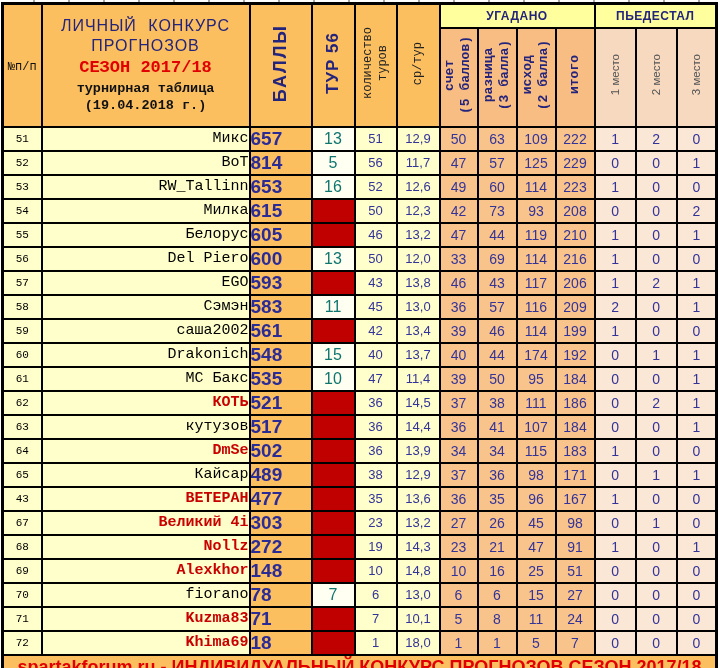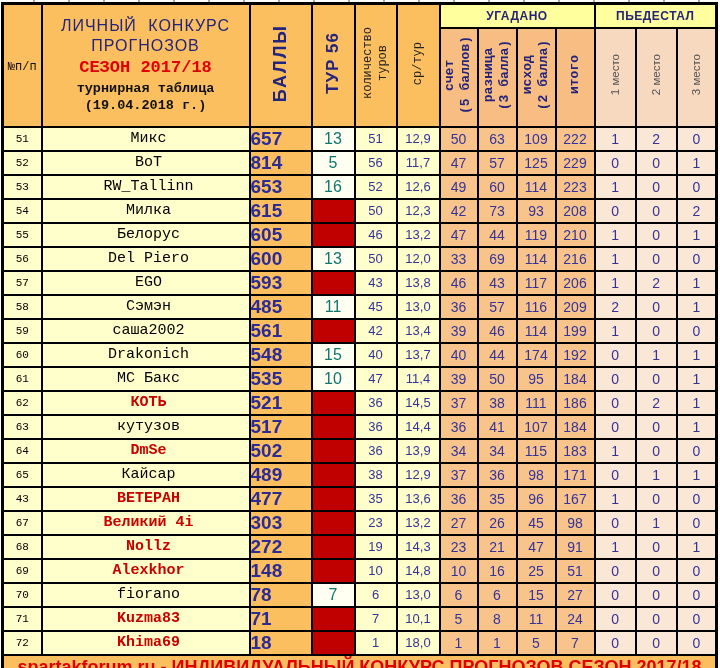--- a/index.html
+++ b/index.html
@@ -37,21 +37,21 @@
   .v-tour{font-size:17px;font-weight:bold;color:var(--head-navy);letter-spacing:1px;}
   .v-small{font-size:12px;color:#222;font-family:"Liberation Mono",monospace;font-weight:normal;}
   .v-guess{font-size:13px;font-weight:bold;color:var(--head-navy);font-family:"Liberation Mono",monospace;}
   .v-ped{font-size:11.5px;color:#555;font-weight:normal;}
 
   
   tbody tr{height:23.2px;padding-left:41px;}
   td.c-num{background:var(--light-yellow);font-family:"Liberation Mono",monospace;
     font-size:11px;color:#000;}
   td.c-name{background:var(--light-yellow);font-family:"Liberation Mono",monospace;
-    font-size:15px;color:#000;text-align:center;padding-left:6px;}
+    font-size:15px;color:#000;text-align:right;padding-left:6px;}
   td.c-name.name-red{color:var(--name-red);font-weight:bold;}
   td.c-pts{background:var(--orange);color:#2b2b96;font-weight:bold;font-size:19px;
     text-align:left;padding-right:12px;}
   td.c-tour{background:var(--near-white);color:#0f766e;font-weight:normal;font-size:16px;}
   td.c-tour.cell-red{background:var(--red-cell);}
   td.c-light{background:var(--light-yellow);color:var(--navy);font-size:13px;}
   td.c-peach{background:var(--peach-data);color:var(--navy);font-size:14px;}
   td.c-ped{background:var(--ped-data);color:var(--navy);font-size:14px;}
 
   
@@ -239,21 +239,21 @@
     <td class="c-peach">43</td>
     <td class="c-peach">117</td>
     <td class="c-peach">206</td>
     <td class="c-ped">1</td>
     <td class="c-ped">2</td>
     <td class="c-ped">1</td>
   </tr>
         <tr>
     <td class="c-num">58</td>
     <td class="c-name">Сэмэн</td>
-    <td class="c-pts">485</td>
+    <td class="c-pts">583</td>
     <td class="c-tour">11</td>
     <td class="c-light">45</td>
     <td class="c-light">13,0</td>
     <td class="c-peach">36</td>
     <td class="c-peach">57</td>
     <td class="c-peach">116</td>
     <td class="c-peach">209</td>
     <td class="c-ped">2</td>
     <td class="c-ped">0</td>
     <td class="c-ped">1</td>

